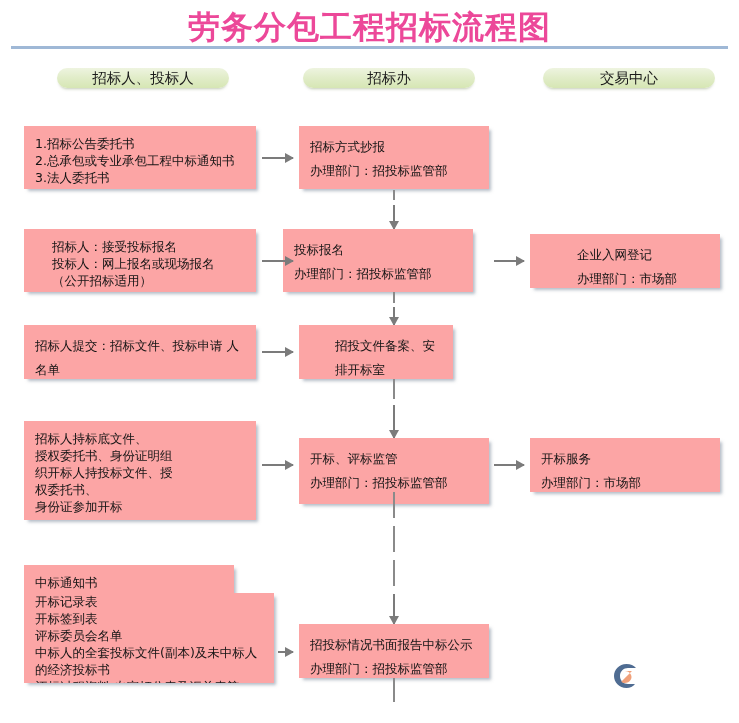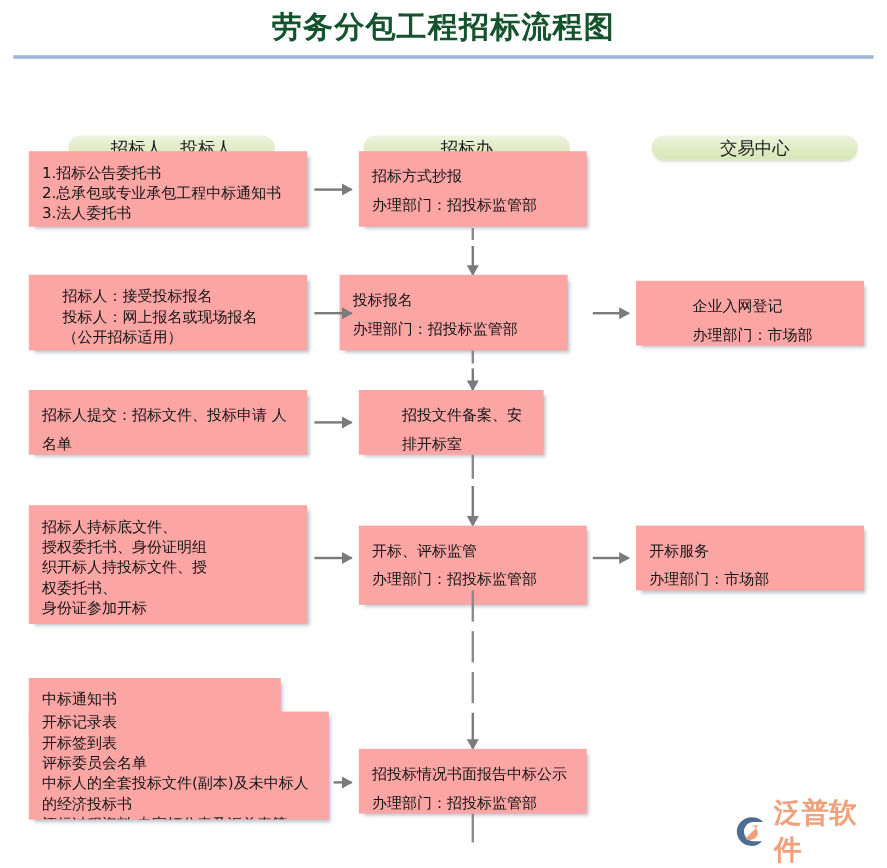--- a/index.html
+++ b/index.html
@@ -16,24 +16,24 @@
     color: #1a1a1a;
   }
 
   
   .page-title {
     position: absolute;
     left: 0;
     top: 6px;
     width: 739px;
     text-align: center;
-    font-size: 25px;
+    font-size: 32px;
     font-weight: bold;
     letter-spacing: 1px;
-    color: #14532d;
+    color: #ec4899;
     font-family: "DejaVu Serif", "Liberation Serif", serif;
   }
   .title-rule {
     position: absolute;
     left: 11px;
     top: 46px;
     width: 717px;
     height: 3px;
     background: #9fb8d6;
   }
@@ -44,21 +44,20 @@
     height: 20px;
     border-radius: 17px;
     background: linear-gradient(to bottom, #eef4e0 0%, #e2edca 45%, #d6e6b4 100%);
     box-shadow: 0 3px 3px -2px rgba(120,140,90,0.45);
     display: flex;
     align-items: center;
     justify-content: center;
     font-size: 14.5px;
     color: #1a1a1a;
     font-family: "DejaVu Sans", "Liberation Sans", sans-serif;
-    margin-top: 45px;
   }
   .col-header.c1 { left: 57px;  top: 68px; width: 172px; }
   .col-header.c2 { left: 303px; top: 68px; width: 172px; }
   .col-header.c3 { left: 543px; top: 68px; width: 172px; }
 
   
   .pbox {
     position: absolute;
     background: #fca5a5;
     box-shadow: 3px 3px 3px -1px rgba(110,125,145,0.5);
@@ -223,16 +222,15 @@
 <div class="v-line" style="left:393px; top:678px; height:24px;"></div>
 
 <div class="logo">
   <div class="logo-row">
     <span>
       <svg class="logo-mark" viewBox="0 0 30 28" xmlns="http://www.w3.org/2000/svg">
         <path d="M14.5 2 C7 2 2 8 2 14 C2 20 7 26 14.5 26 C18 26 21 24.5 23 22 L16 22 C11.5 22 8 18.6 8 14 C8 9.4 11.5 6 16 6 L24 6 C21.8 3.6 18.6 2 14.5 2 Z" fill="#4f6c92"></path>
         <path d="M13 9 C16.5 9 19.5 11.8 19.5 15 C19.5 18.2 16.5 21 13 21 C11.5 21 10.2 20.5 9.2 19.7 L20 9 Z" fill="#f0a07a"></path>
       </svg>
     </span>
-    <span class="logo-text">泛普软件</span>
   </div>
 
 </div>
 
 </body></html>

